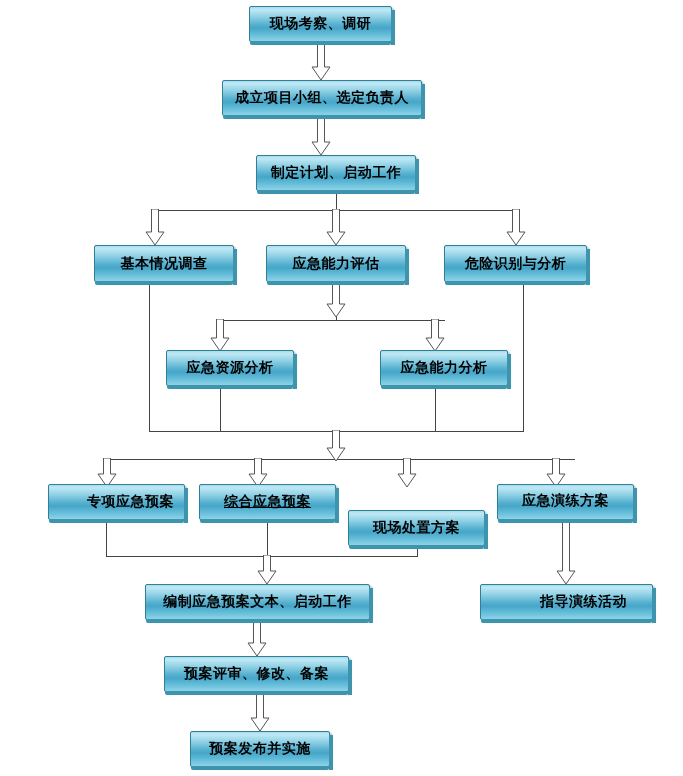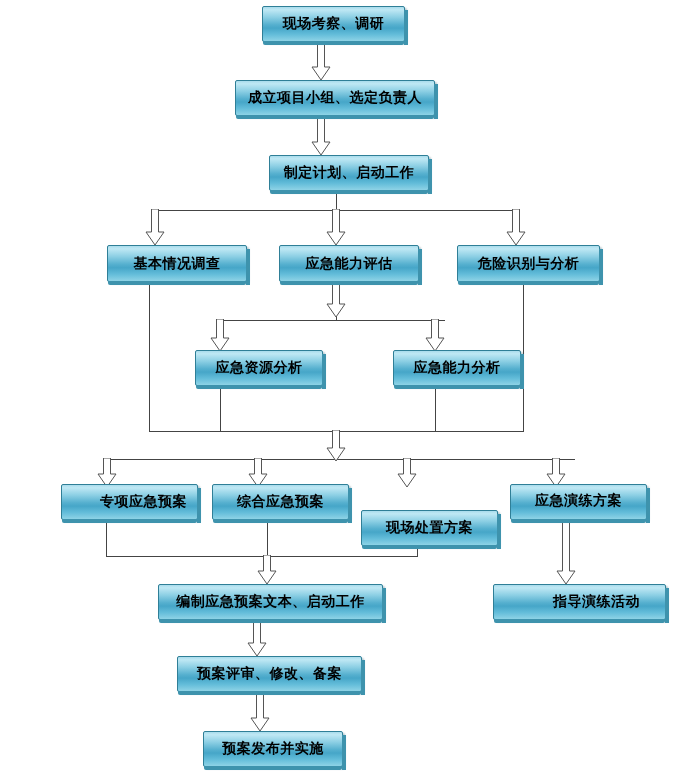--- a/index.html
+++ b/index.html
@@ -38,21 +38,20 @@
         #8ccfe4 30%,
         #56b0cf 52%,
         #46a6c8 62%,
         #62bcd9 80%,
         #8ed3e6 100%);
     box-shadow:
       3px 3px 0 -1px rgba(0,0,0,0.0),
       2px 2px 2px rgba(80,120,135,0.45);
     z-index: 5;
     white-space: nowrap;
-    margin-left: 13px;
   }
   .node::after {
     
     content: "";
     position: absolute;
     left: 0;
     right: 0;
     bottom: -4px;
     height: 4px;
     background: #3e93ad;
@@ -207,24 +206,24 @@
       <path d="M6.5,0 L13.5,0 L13.5,26 L19,26 L10,39 L1,26 L6.5,26 Z" fill="#ffffff" stroke="#555555" stroke-width="1"></path>
     </svg>
   </div>
 
   <div class="node" style="left:249px; top:6px;   width:143px; height:36px;">现场考察、调研</div>
   <div class="node" style="left:256px; top:155px; width:160px; height:36px;">制定计划、启动工作</div>
   <div class="node" style="left:222px; top:80px;  width:200px; height:36px;">成立项目小组、选定负责人</div>
   <div class="node" style="left:94px;  top:245px; width:140px; height:37px;">基本情况调查</div>
   <div class="node" style="left:266px; top:245px; width:140px; height:37px;">应急能力评估</div>
   <div class="node" style="left:444px; top:245px; width:143px; height:37px;">危险识别与分析</div>
-  <div class="node" style="left:182px; top:350px; width:128px; height:36px;">应急资源分析</div>
+  <div class="node" style="left:166px; top:350px; width:128px; height:36px;">应急资源分析</div>
   <div class="node" style="left:380px; top:350px; width:128px; height:36px;">应急能力分析</div>
   <div class="node" style="left:48px;  top:484px; width:137px; height:36px;padding-left:28px;">专项应急预案</div>
-  <div class="node" style="left:199px; top:484px; width:137px; height:36px;">综合应急预案</div>
+  <div class="node" style="left:199px; top:484px; width:137px; height:36px;text-decoration:underline;">综合应急预案</div>
   <div class="node" style="left:348px; top:510px; width:137px; height:36px;">现场处置方案</div>
   <div class="node" style="left:497px; top:484px; width:137px; height:36px;font-family:Liberation Mono, monospace;">应急演练方案</div>
   <div class="node" style="left:145px; top:584px; width:225px; height:36px;">编制应急预案文本、启动工作</div>
   <div class="node" style="left:480px; top:584px; width:173px; height:36px;padding-left:34px;">指导演练活动</div>
   <div class="node" style="left:164px; top:656px; width:185px; height:36px;">预案评审、修改、备案</div>
   <div class="node" style="left:190px; top:731px; width:140px; height:36px;">预案发布并实施</div>
 
 </div>
 
 </body></html>

